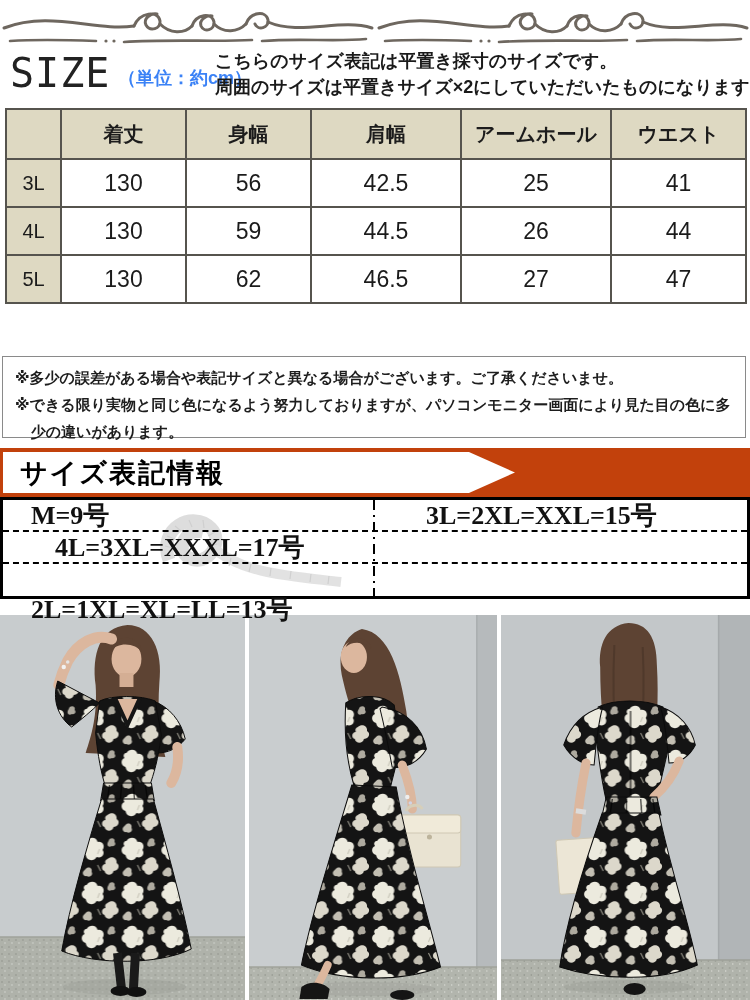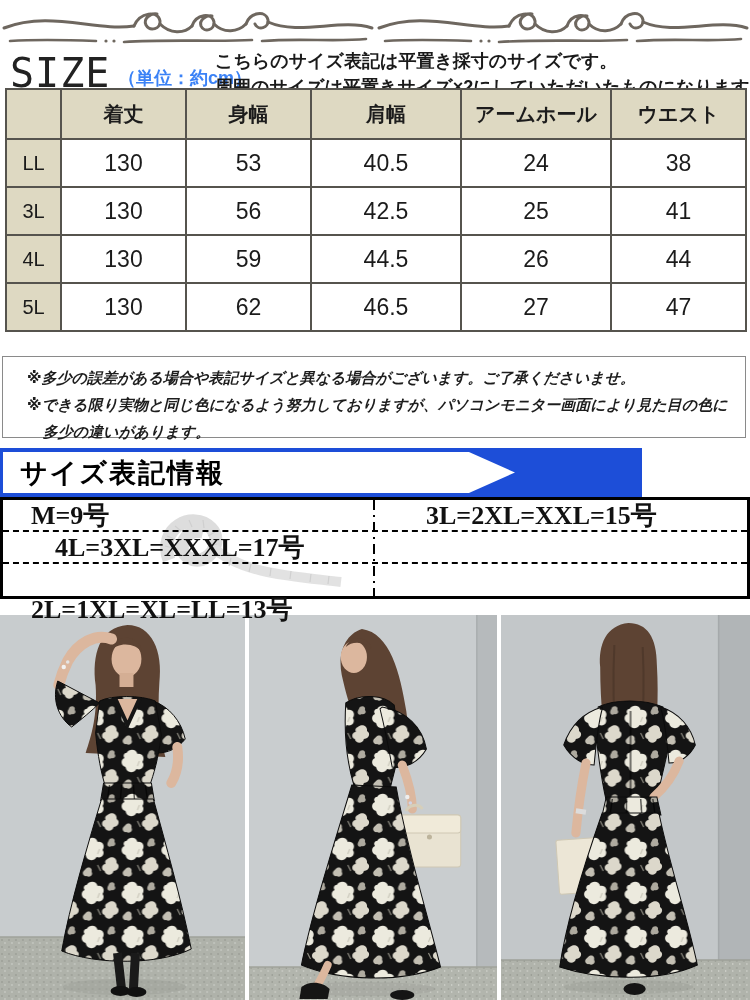--- a/index.html
+++ b/index.html
@@ -10,34 +10,34 @@
   .ornament{position:absolute;top:2px;left:0;width:750px;height:46px;}
 
   
   .size-header{position:absolute;top:48px;left:10px;width:730px;height:52px;}
   .size-word{position:absolute;top:2px;left:0;font-family:"DejaVu Sans Mono","Liberation Mono",monospace;
              font-size:40px;font-weight:500;letter-spacing:1px;color:#222;}
   .size-unit{position:absolute;top:18px;left:108px;font-size:18px;font-weight:bold;color:#3b82f6;}
   .size-desc{position:absolute;top:0;left:205px;font-size:18px;font-weight:bold;line-height:1.45;color:#1a1a1a;white-space:nowrap;}
 
   
-  table.size-table{position:absolute;top:88px;left:5px;width:740px;border-collapse:collapse;table-layout:fixed;}
+  table.size-table{position:absolute;top:108px;left:5px;width:740px;border-collapse:collapse;table-layout:fixed;}
   .size-table th,.size-table td{border:2px solid #56544e;text-align:center;vertical-align:middle;padding:0;}
   .size-table thead th{height:48px;background:#ded9c2;font-size:20px;font-weight:bold;color:#1c1c1c;}
   .size-table td{height:46px;font-size:23px;font-weight:normal;background:#fff;color:#1b1b1b;}
   .size-table td.rowlab{background:#ded9c2;font-size:20px;}
   .size-table th.corner{background:#ded9c2;}
 
   
   .notes{position:absolute;top:356px;left:2px;width:744px;height:82px;border:1px solid #8a8a8a;
-         box-sizing:border-box;padding:7px 12px 0 24px;font-size:15px;font-weight:bold;line-height:1.8;color:#1d1d1d;font-style:italic;}
+         box-sizing:border-box;padding:7px 12px 0 12px;font-size:15px;font-weight:bold;line-height:1.8;color:#1d1d1d;}
   .notes p{margin:0;padding-left:1.05em;text-indent:-1.05em;}
 
   
-  .banner{position:absolute;top:448px;left:0;width:642px;height:49px;background:#1d4ed8;}
+  .banner{position:absolute;top:448px;left:0;width:750px;height:49px;background:#c2410c;}
   .banner-arrow{position:absolute;top:4px;left:3px;width:512px;height:41px;background:#fff;
                 clip-path:polygon(0 0,91% 0,100% 50%,91% 100%,0 100%);
                 display:flex;align-items:center;box-sizing:border-box;padding-left:17px;
                 font-family:"Liberation Serif","DejaVu Serif",serif;font-weight:bold;font-size:27px;
                 letter-spacing:2px;color:#000;}
 
   
   .conv{position:absolute;top:497px;left:0;width:750px;height:102px;border:3px solid #000;
         box-sizing:border-box;background:#fff;font-family:"Liberation Serif","DejaVu Serif",serif;
         font-weight:bold;font-size:26px;color:#111;}
@@ -103,28 +103,20 @@
       <tr>
         <th class="corner"></th>
         <th>着丈</th>
         <th>身幅</th>
         <th>肩幅</th>
         <th>アームホール</th>
         <th>ウエスト</th>
       </tr>
     </thead>
     <tbody>
-      <tr>
-        <td class="rowlab">LL</td>
-        <td>130</td>
-        <td>53</td>
-        <td>40.5</td>
-        <td>24</td>
-        <td>38</td>
-      </tr>
       <tr>
         <td class="rowlab">3L</td>
         <td>130</td>
         <td>56</td>
         <td>42.5</td>
         <td>25</td>
         <td>41</td>
       </tr>
       <tr>
         <td class="rowlab">4L</td>

